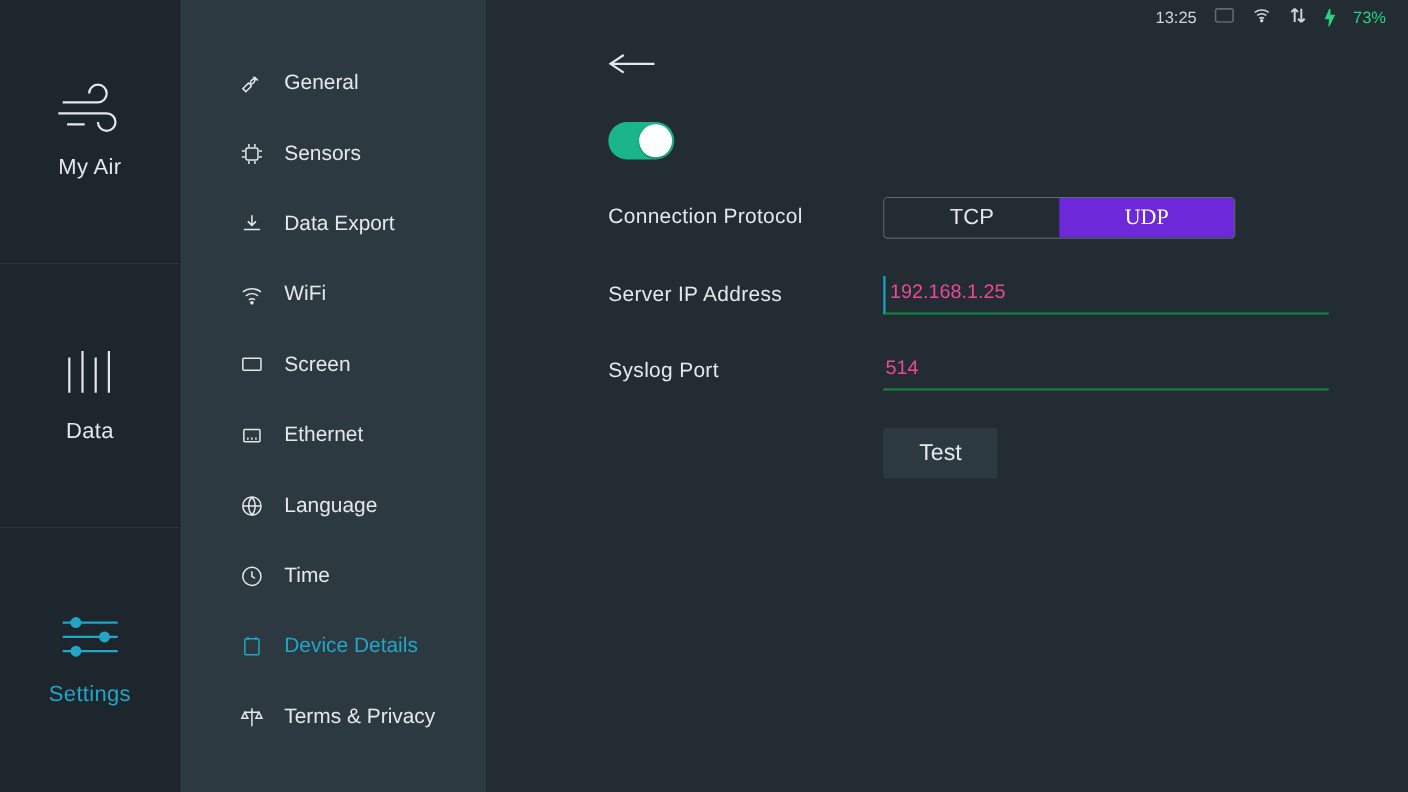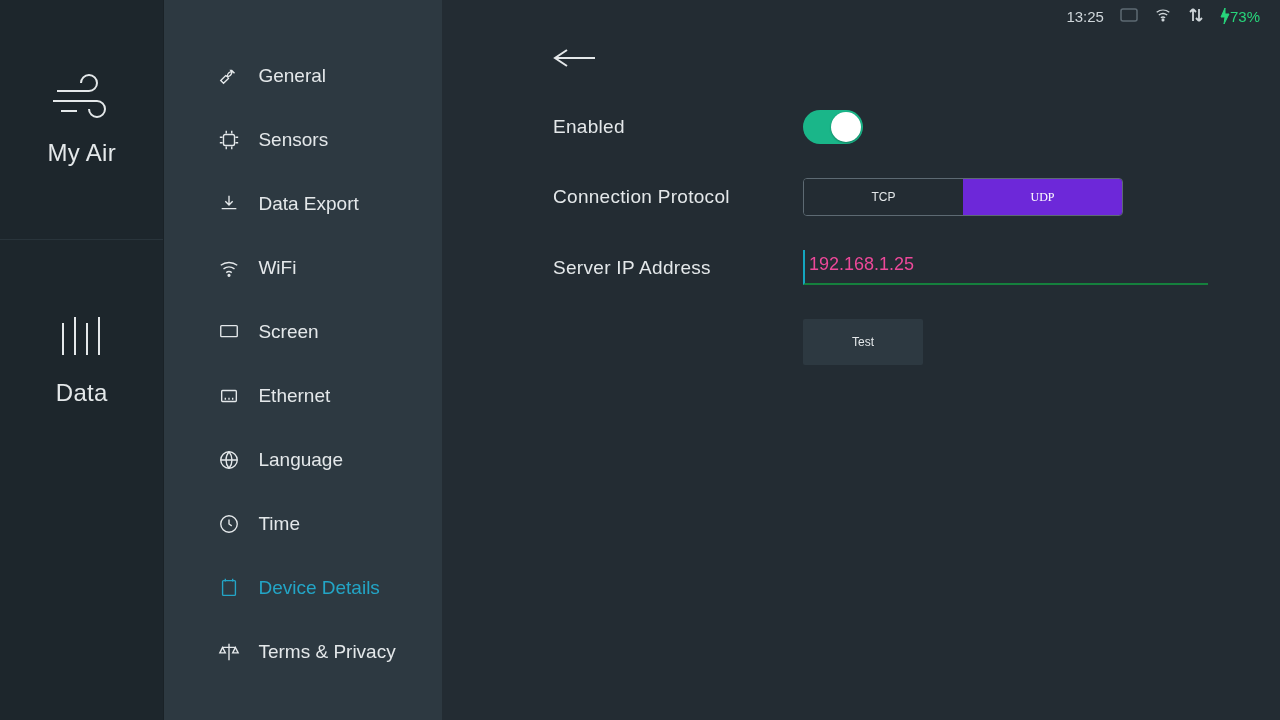--- a/index.html
+++ b/index.html
@@ -14,21 +14,21 @@
     border-right:1px solid #1a2227;
   }
   .main-nav-item {
     height:240px;
     display:flex; flex-direction:column; align-items:center; justify-content:center;
     gap:20px;
     border-bottom:1px solid #29343b;
     cursor:pointer;
   }
   .main-nav-item:last-child { border-bottom:none; }
-  .main-nav-item .label { font-size:24px; color:#e4e8ea; letter-spacing:0.3px;}
+  .main-nav-item .label { font-size:20px; color:#e4e8ea; letter-spacing:0.3px;}
   .main-nav-item.active .label { color:#23a5c6; }
   .main-nav-item svg { stroke:#e4e8ea; fill:none; }
   .main-nav-item.active svg { stroke:#23a5c6; }
   .main-nav-item.active .sliders circle{ fill:#23a5c6;}
 
   
   .sub-nav {
     width:304px; height:100%;
     background:#2d3941;
     padding-top:44px;
@@ -67,48 +67,48 @@
   .toggle .knob {
     position:absolute; top:2px; right:2px;
     width:30px; height:30px; border-radius:50%; background:#fff;
     box-shadow:0 1px 2px rgba(0,0,0,.3);
   }
 
   
   .segmented { display:flex; width:320px; border:1px solid #5d6a73; border-radius:4px; overflow:hidden; }
   .segmented .seg {
     flex:1; height:36px; display:flex; align-items:center; justify-content:center;
-    font-size:12px; color:#e4e8ea; cursor:pointer; background:transparent;
+    font-size:20px; color:#e4e8ea; cursor:pointer; background:transparent;
   }
   .segmented .seg.selected { background:#6d28d9; color:#fff; border:none;font-family:Liberation Serif, serif;}
   .segmented .seg:not(.selected){ background:#232c33;}
 
   
   .textfield {
     width:405px; border:none; border-bottom:2px solid #15803d;
     background:transparent; color:#ec4899; font-size:18px;
     padding:4px 2px 8px 2px; outline:none;
   }
   .textfield.focused { border-left:2px solid #14a6bf; padding-left:4px;}
 
   
   .test-btn {
-    width:120px; height:46px; background:#2d3941; border:none;
-    color:#e4e8ea; font-size:12px; cursor:pointer; border-radius:2px;
+    width:104px; height:46px; background:#2d3941; border:none;
+    color:#e4e8ea; font-size:21px; cursor:pointer; border-radius:2px;
   }
 
   
   .statusbar {
     position:absolute; top:0; right:0; height:32px;
     display:flex; align-items:center; gap:16px;
     padding:0 20px; font-size:15px; color:#cfd6da;
   }
   .statusbar svg { stroke:#cfd6da; fill:none; }
   .statusbar .dim svg { stroke:#5d6a73; }
-  .statusbar .battery { color:#27d67b; display:flex; align-items:flex-start; gap:0;}
+  .statusbar .battery { color:#27d67b; display:flex; align-items:flex-start; gap:16px;}
   .statusbar .battery svg { stroke:#27d67b; fill:#27d67b;}
 </style>
 </head>
 <body>
 
 <div class="main-nav">
 
   <div class="main-nav-item">
     <svg width="62" height="46" viewBox="0 0 62 46" stroke-width="2">
       <path d="M6 18 H38 a8 8 0 1 0 -8 -8"></path>
@@ -121,20 +121,31 @@
   <div class="main-nav-item">
     <svg width="50" height="46" viewBox="0 0 50 46" stroke-width="2">
       <line x1="6" y1="10" x2="6" y2="42"></line>
       <line x1="18" y1="4" x2="18" y2="42"></line>
       <line x1="30" y1="10" x2="30" y2="42"></line>
       <line x1="42" y1="4" x2="42" y2="42"></line>
     </svg>
     <span class="label">Data</span>
   </div>
 
+  <div class="main-nav-item active">
+    <svg class="sliders" width="54" height="42" viewBox="0 0 54 42" stroke-width="2">
+      <line x1="2" y1="8" x2="52" y2="8"></line>
+      <line x1="2" y1="21" x2="52" y2="21"></line>
+      <line x1="2" y1="34" x2="52" y2="34"></line>
+      <circle cx="14" cy="8" r="4"></circle>
+      <circle cx="40" cy="21" r="4"></circle>
+      <circle cx="14" cy="34" r="4"></circle>
+    </svg>
+    <span class="label">Settings</span>
+  </div>
 
 </div>
 
 <div class="sub-nav">
 
   <div class="sub-nav-item">
     <svg viewBox="0 0 24 24">
         <path d="M14 6a4 4 0 0 1-5.6 5.6L3 17l3 3 5.4-5.4A4 4 0 0 1 18 9l-3-3z"></path>
       </svg>
     <span class="txt">General</span>
@@ -241,21 +252,20 @@
   </div>
 
   <span class="back-arrow">
     <svg width="44" height="20" viewBox="0 0 44 20" stroke="#e4e8ea" stroke-width="2" fill="none">
       <line x1="2" y1="10" x2="42" y2="10"></line>
         <path d="M14 2 L2 10 L14 18"></path>
     </svg>
   </span>
 
   <div class="row">
-    <div class="lbl">Enabled</div>
     <div class="ctl">
       <div class="toggle">
         <div class="knob"></div>
       </div>
     </div>
   </div>
 
   <div class="row">
     <div class="lbl">Connection Protocol</div>
     <div class="ctl">
@@ -266,20 +276,26 @@
     </div>
   </div>
 
   <div class="row">
     <div class="lbl">Server IP Address</div>
     <div class="ctl">
       <input class="textfield focused" value="192.168.1.25" style="">
     </div>
   </div>
 
+  <div class="row">
+    <div class="lbl">Syslog Port</div>
+    <div class="ctl">
+      <input class="textfield" value="514" style="">
+    </div>
+  </div>
 
   <div class="row">
     <div class="lbl"></div>
     <div class="ctl">
       <button class="test-btn">Test</button>
     </div>
   </div>
 
 </div>
 

